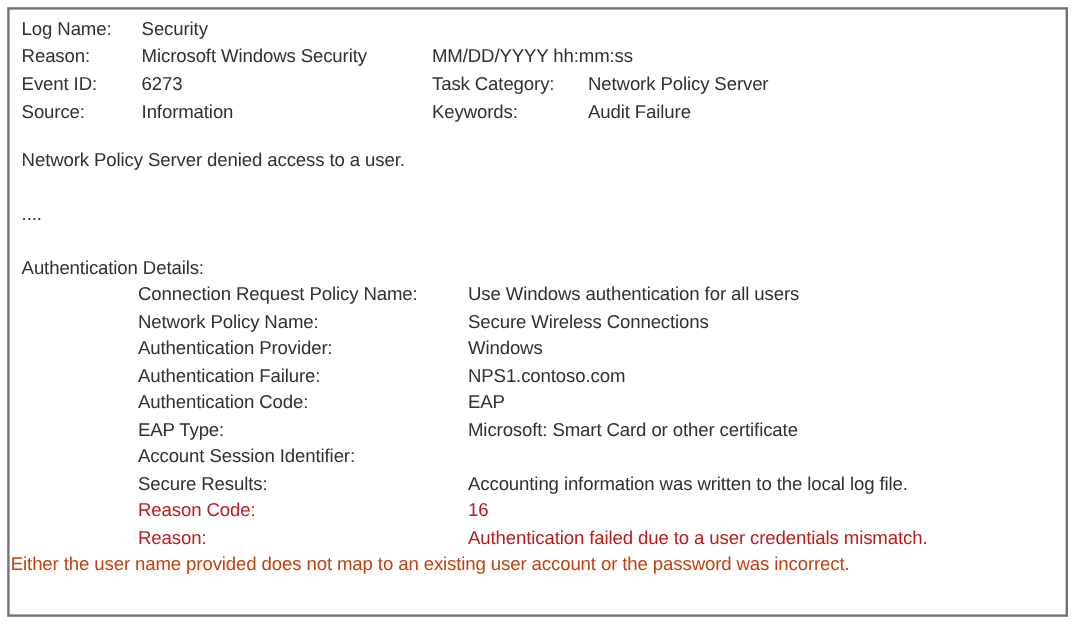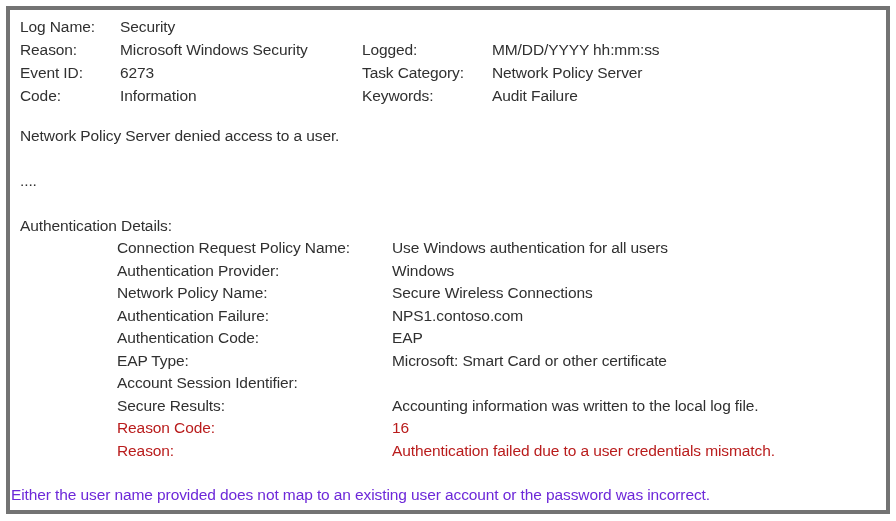--- a/index.html
+++ b/index.html
@@ -14,21 +14,21 @@
     height: 521px;
     background: #ffffff;
     overflow: hidden;
   }
   .frame {
     position: absolute;
     left: 6px;
     top: 6px;
     right: 6px;
     bottom: 7px;
-    border: 4px solid #737373;
+    border: 2px solid #737373;
     box-sizing: border-box;
     padding: 5px 10px 0 10px;
     color: #303030;
     font-size: 15.5px;
     letter-spacing: -0.1px;
   }
   .hrow {
     display: flex;
     line-height: 23px;
     white-space: nowrap;
@@ -54,72 +54,70 @@
     margin-left: 97px;
     line-height: 22.5px;
     white-space: nowrap;
   }
   .dl { width: 275px; flex: none; }
   .dv { flex: 1; }
   .alert { color: #b91c1c; }
   .footer-note {
     margin-left: -9px;
     line-height: 22.5px;
-    color: #6d28d9;
+    color: #c2410c;
     white-space: nowrap;
-    margin-top: 22px;
   }
 </style>
 </head>
 <body>
 
 <div class="stage">
   <div class="frame">
 
     <div class="hrow">
       <span class="hl">Log Name:</span>
       <span class="hv">Security</span>
       <span class="hl2"></span>
       <span class="hv2"></span>
     </div>
     <div class="hrow">
       <span class="hl">Reason:</span>
       <span class="hv">Microsoft Windows Security</span>
-      <span class="hl2">Logged:</span>
       <span class="hv2">MM/DD/YYYY hh:mm:ss</span>
     </div>
     <div class="hrow">
       <span class="hl">Event ID:</span>
       <span class="hv">6273</span>
       <span class="hl2">Task Category:</span>
       <span class="hv2">Network Policy Server</span>
     </div>
     <div class="hrow">
-      <span class="hl">Code:</span>
+      <span class="hl">Source:</span>
       <span class="hv">Information</span>
       <span class="hl2">Keywords:</span>
       <span class="hv2">Audit Failure</span>
     </div>
 
     <div class="desc">Network Policy Server denied access to a user.</div>
     <div class="ellipsis">....</div>
 
     <div class="auth-heading">Authentication Details:</div>
 
     <div class="drow">
       <span class="dl">Connection Request Policy Name:</span>
       <span class="dv">Use Windows authentication for all users</span>
     </div>
     <div class="drow">
+      <span class="dl">Network Policy Name:</span>
+      <span class="dv">Secure Wireless Connections</span>
+    </div>
+    <div class="drow">
       <span class="dl">Authentication Provider:</span>
       <span class="dv">Windows</span>
-    </div>
-    <div class="drow">
-      <span class="dl">Network Policy Name:</span>
-      <span class="dv">Secure Wireless Connections</span>
     </div>
     <div class="drow">
       <span class="dl">Authentication Failure:</span>
       <span class="dv">NPS1.contoso.com</span>
     </div>
     <div class="drow">
       <span class="dl">Authentication Code:</span>
       <span class="dv">EAP</span>
     </div>
     <div class="drow">

